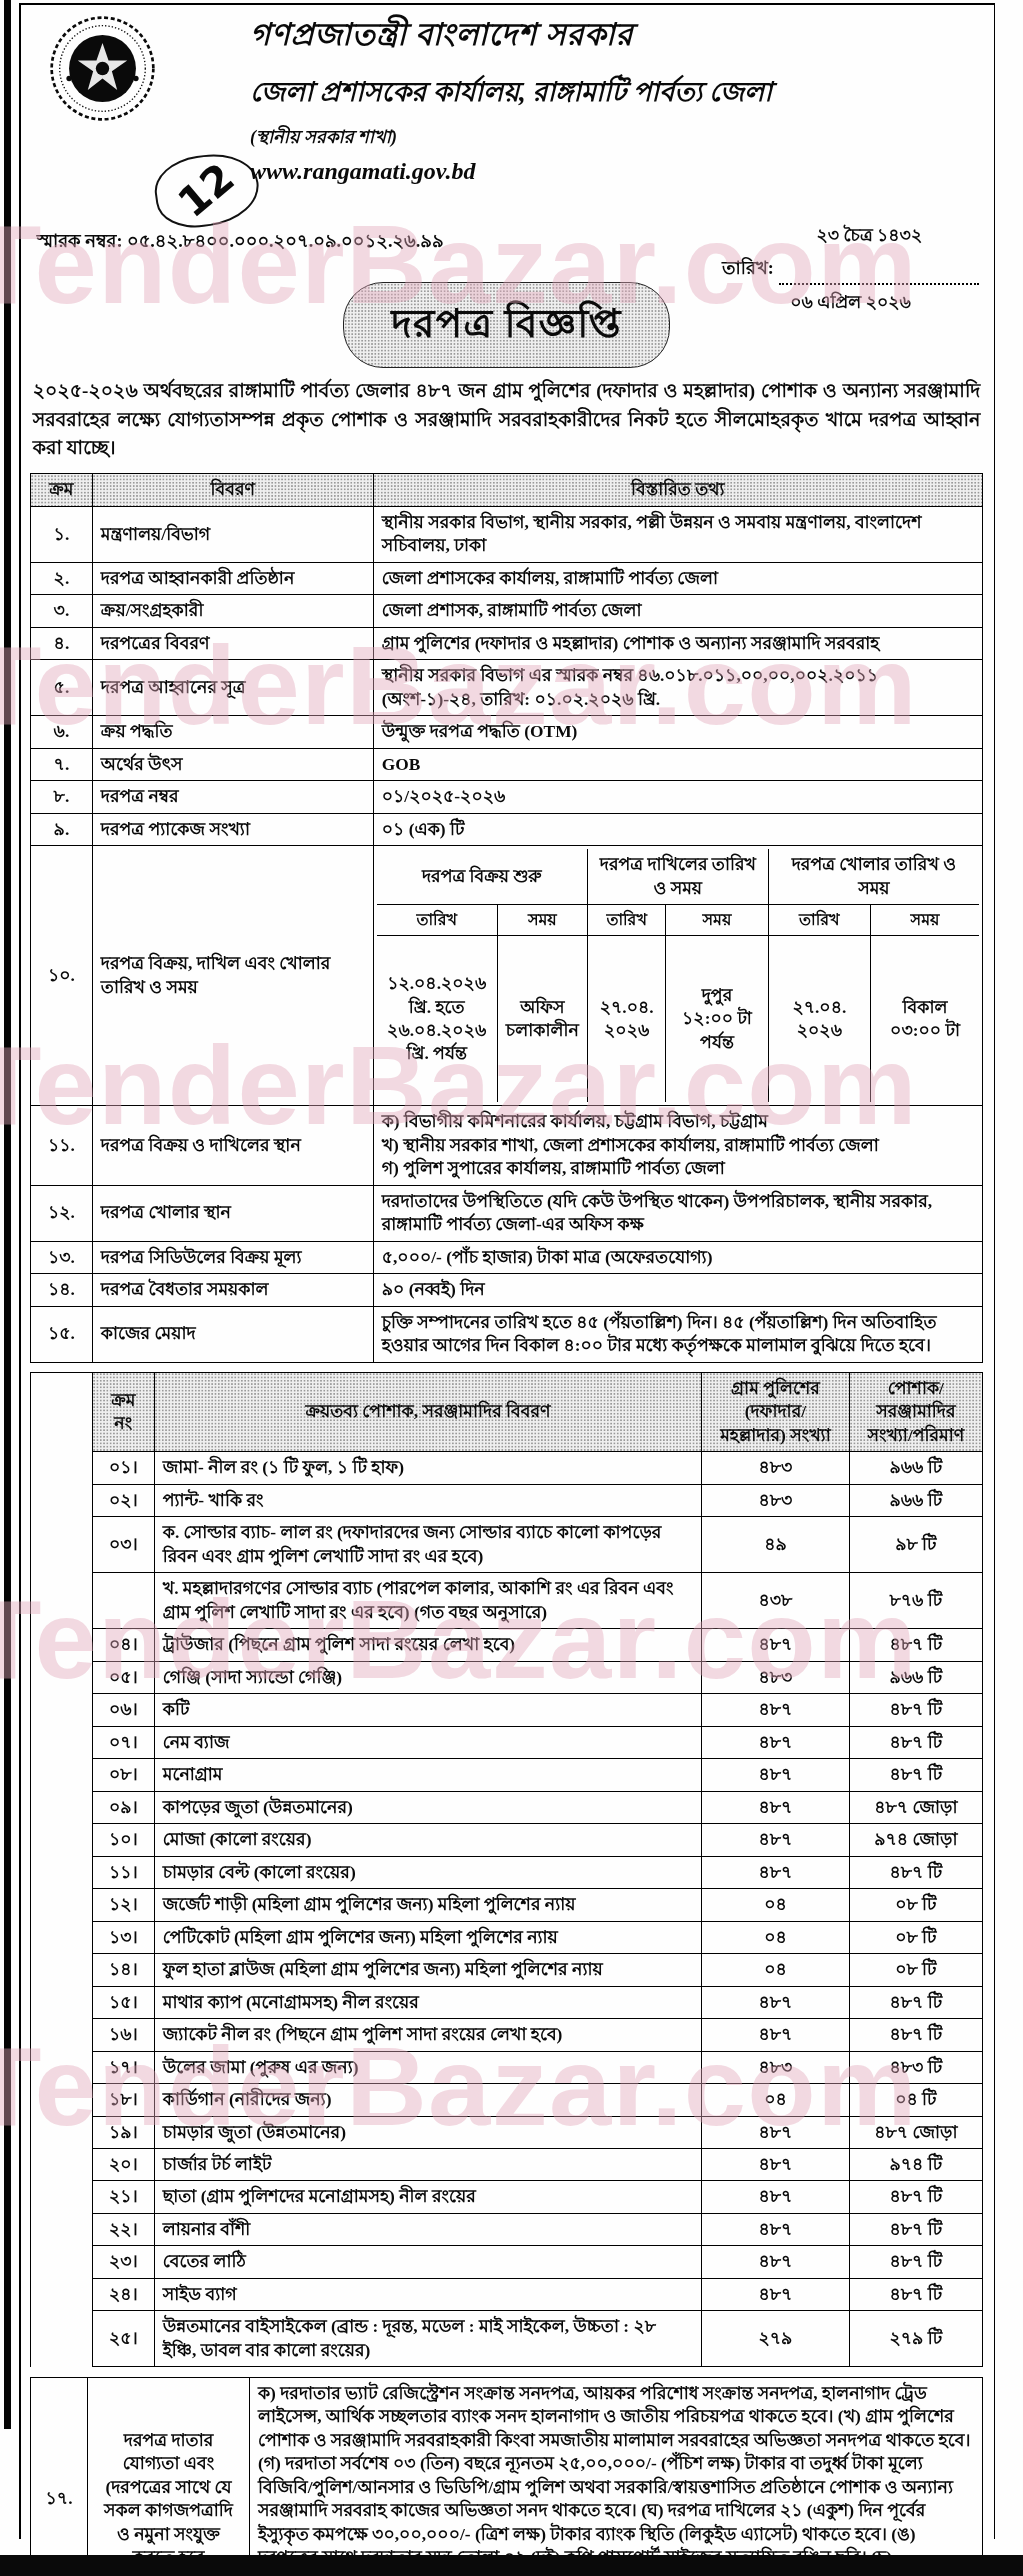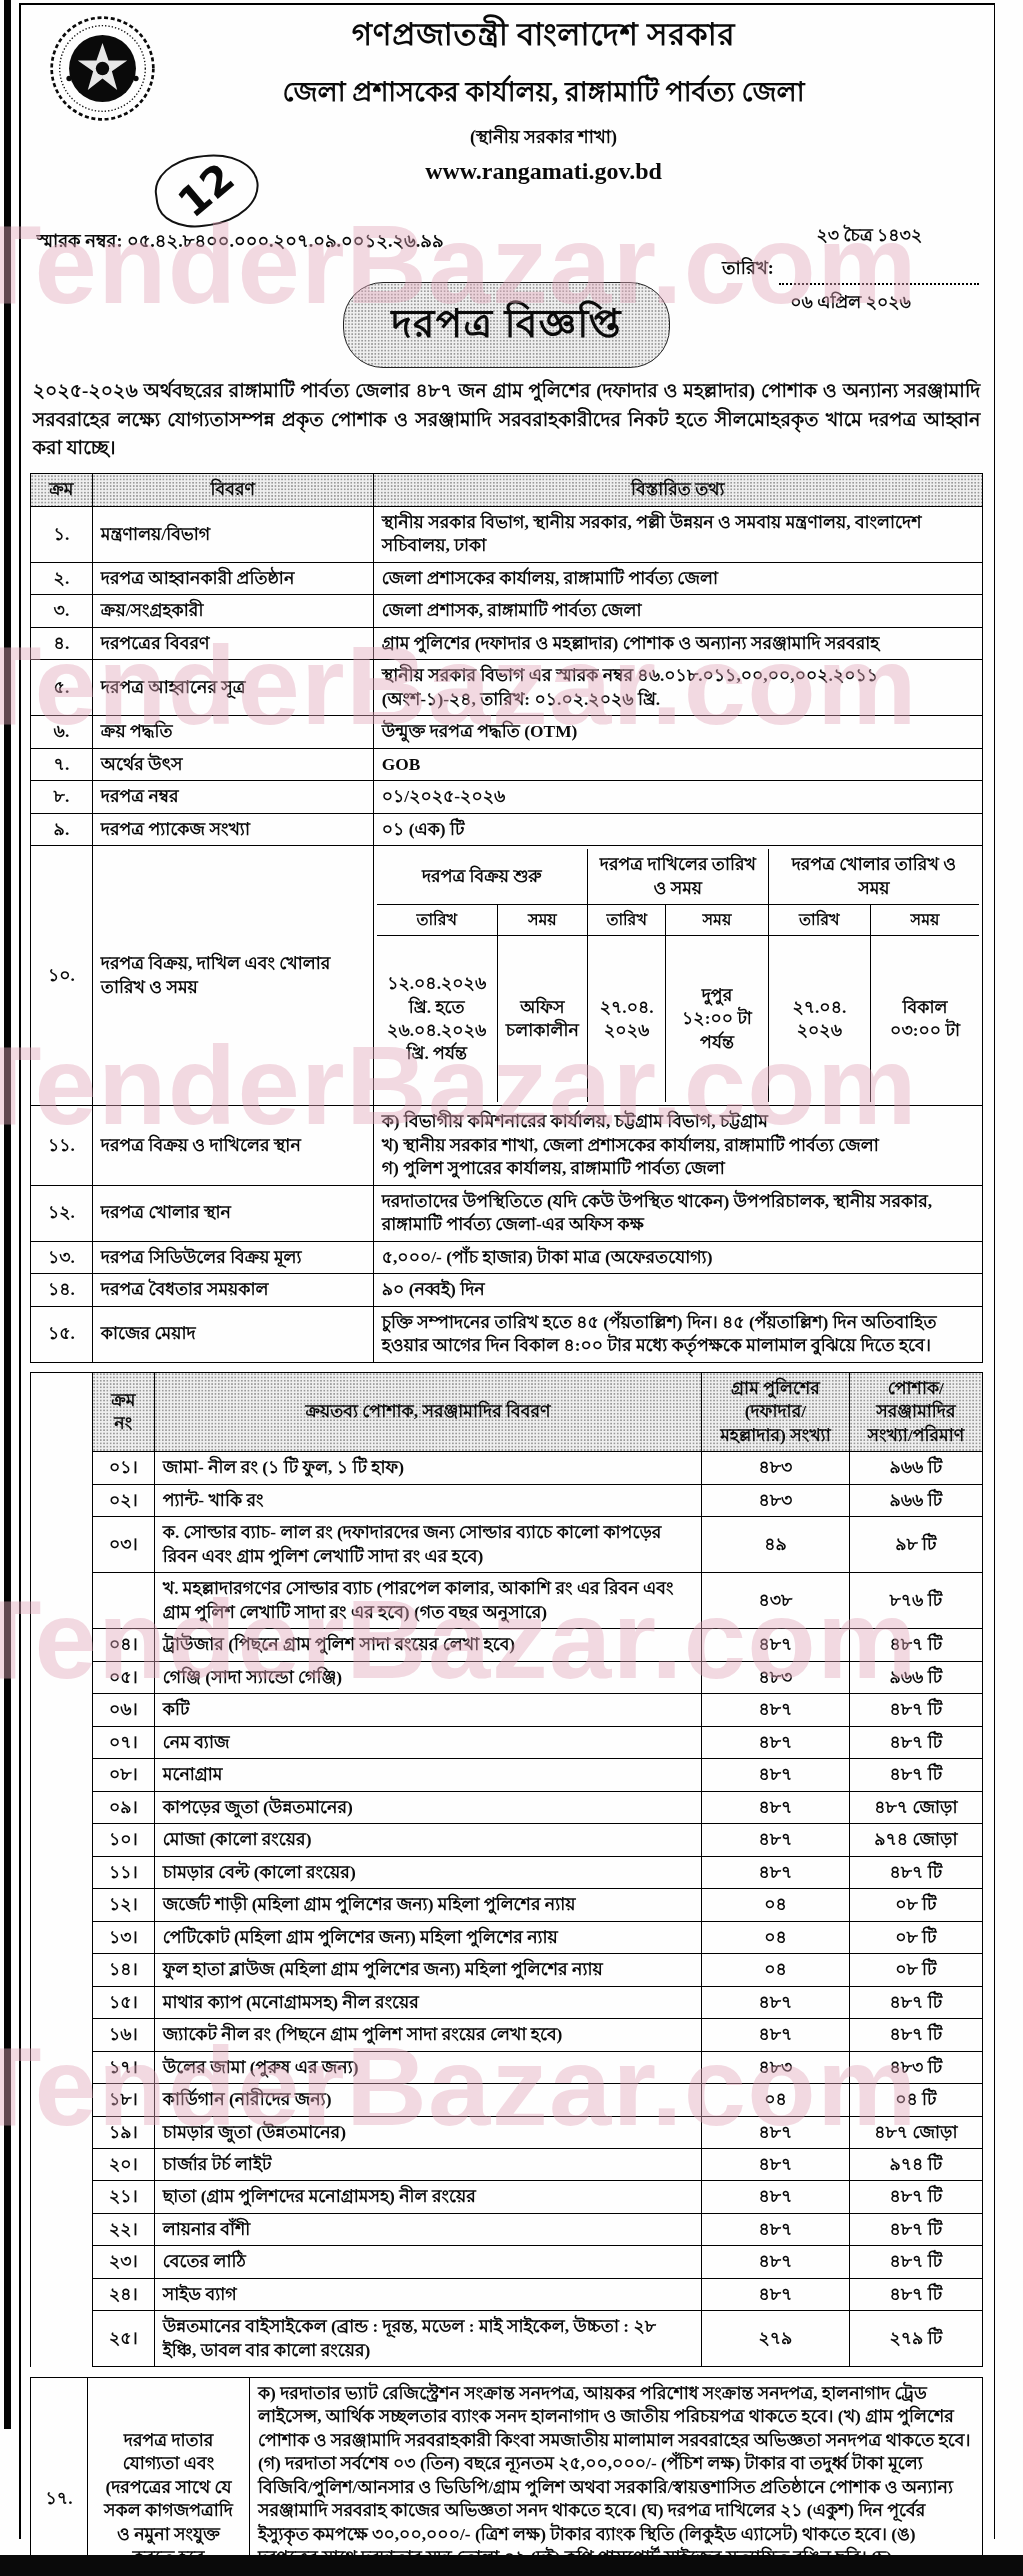--- a/index.html
+++ b/index.html
@@ -20,21 +20,21 @@
          box-sizing:border-box;padding:5.3px 10.7px 0 9.3px;}
 
   
   .hdr{position:relative;height:212px;}
   .seal{position:absolute;left:18.7px;top:5.3px;}
   .hand12{position:absolute;left:125px;top:145px;width:100px;height:67px;
           border:2.7px solid #111;border-radius:48% 52% 55% 45%;transform:rotate(-8deg);
           display:flex;align-items:center;justify-content:center;}
   .hand12 span{font-family:"DejaVu Sans",sans-serif;font-size:41px;font-weight:700;
           transform:rotate(-32deg);line-height:1;}
-  .hdr-text{position:absolute;left:220px;top:0;width:587px;text-align:center;}
+  .hdr-text{position:absolute;left:220px;top:0;width:587px;font-style:italic;}
   .t1{font-size:31px;font-weight:800;letter-spacing:0.7px;}
   .t2{font-size:27px;font-weight:800;margin-top:9.3px;}
   .t3{font-size:18px;font-weight:700;margin-top:6.7px;}
   .t4{font-size:24px;font-weight:700;margin-top:4px;font-family:"Liberation Serif",serif;}
 
   .memo-row{position:relative;height:59px;font-size:18px;font-weight:700;}
   .memo-left{position:absolute;left:6.7px;top:5px;}
   .date-blk{position:absolute;right:4px;top:0;text-align:center;}
   .date-top{font-size:17.4px;font-weight:700;padding:0 9.3px 2.7px 47px;}
   .date-line{display:flex;align-items:flex-end;}

